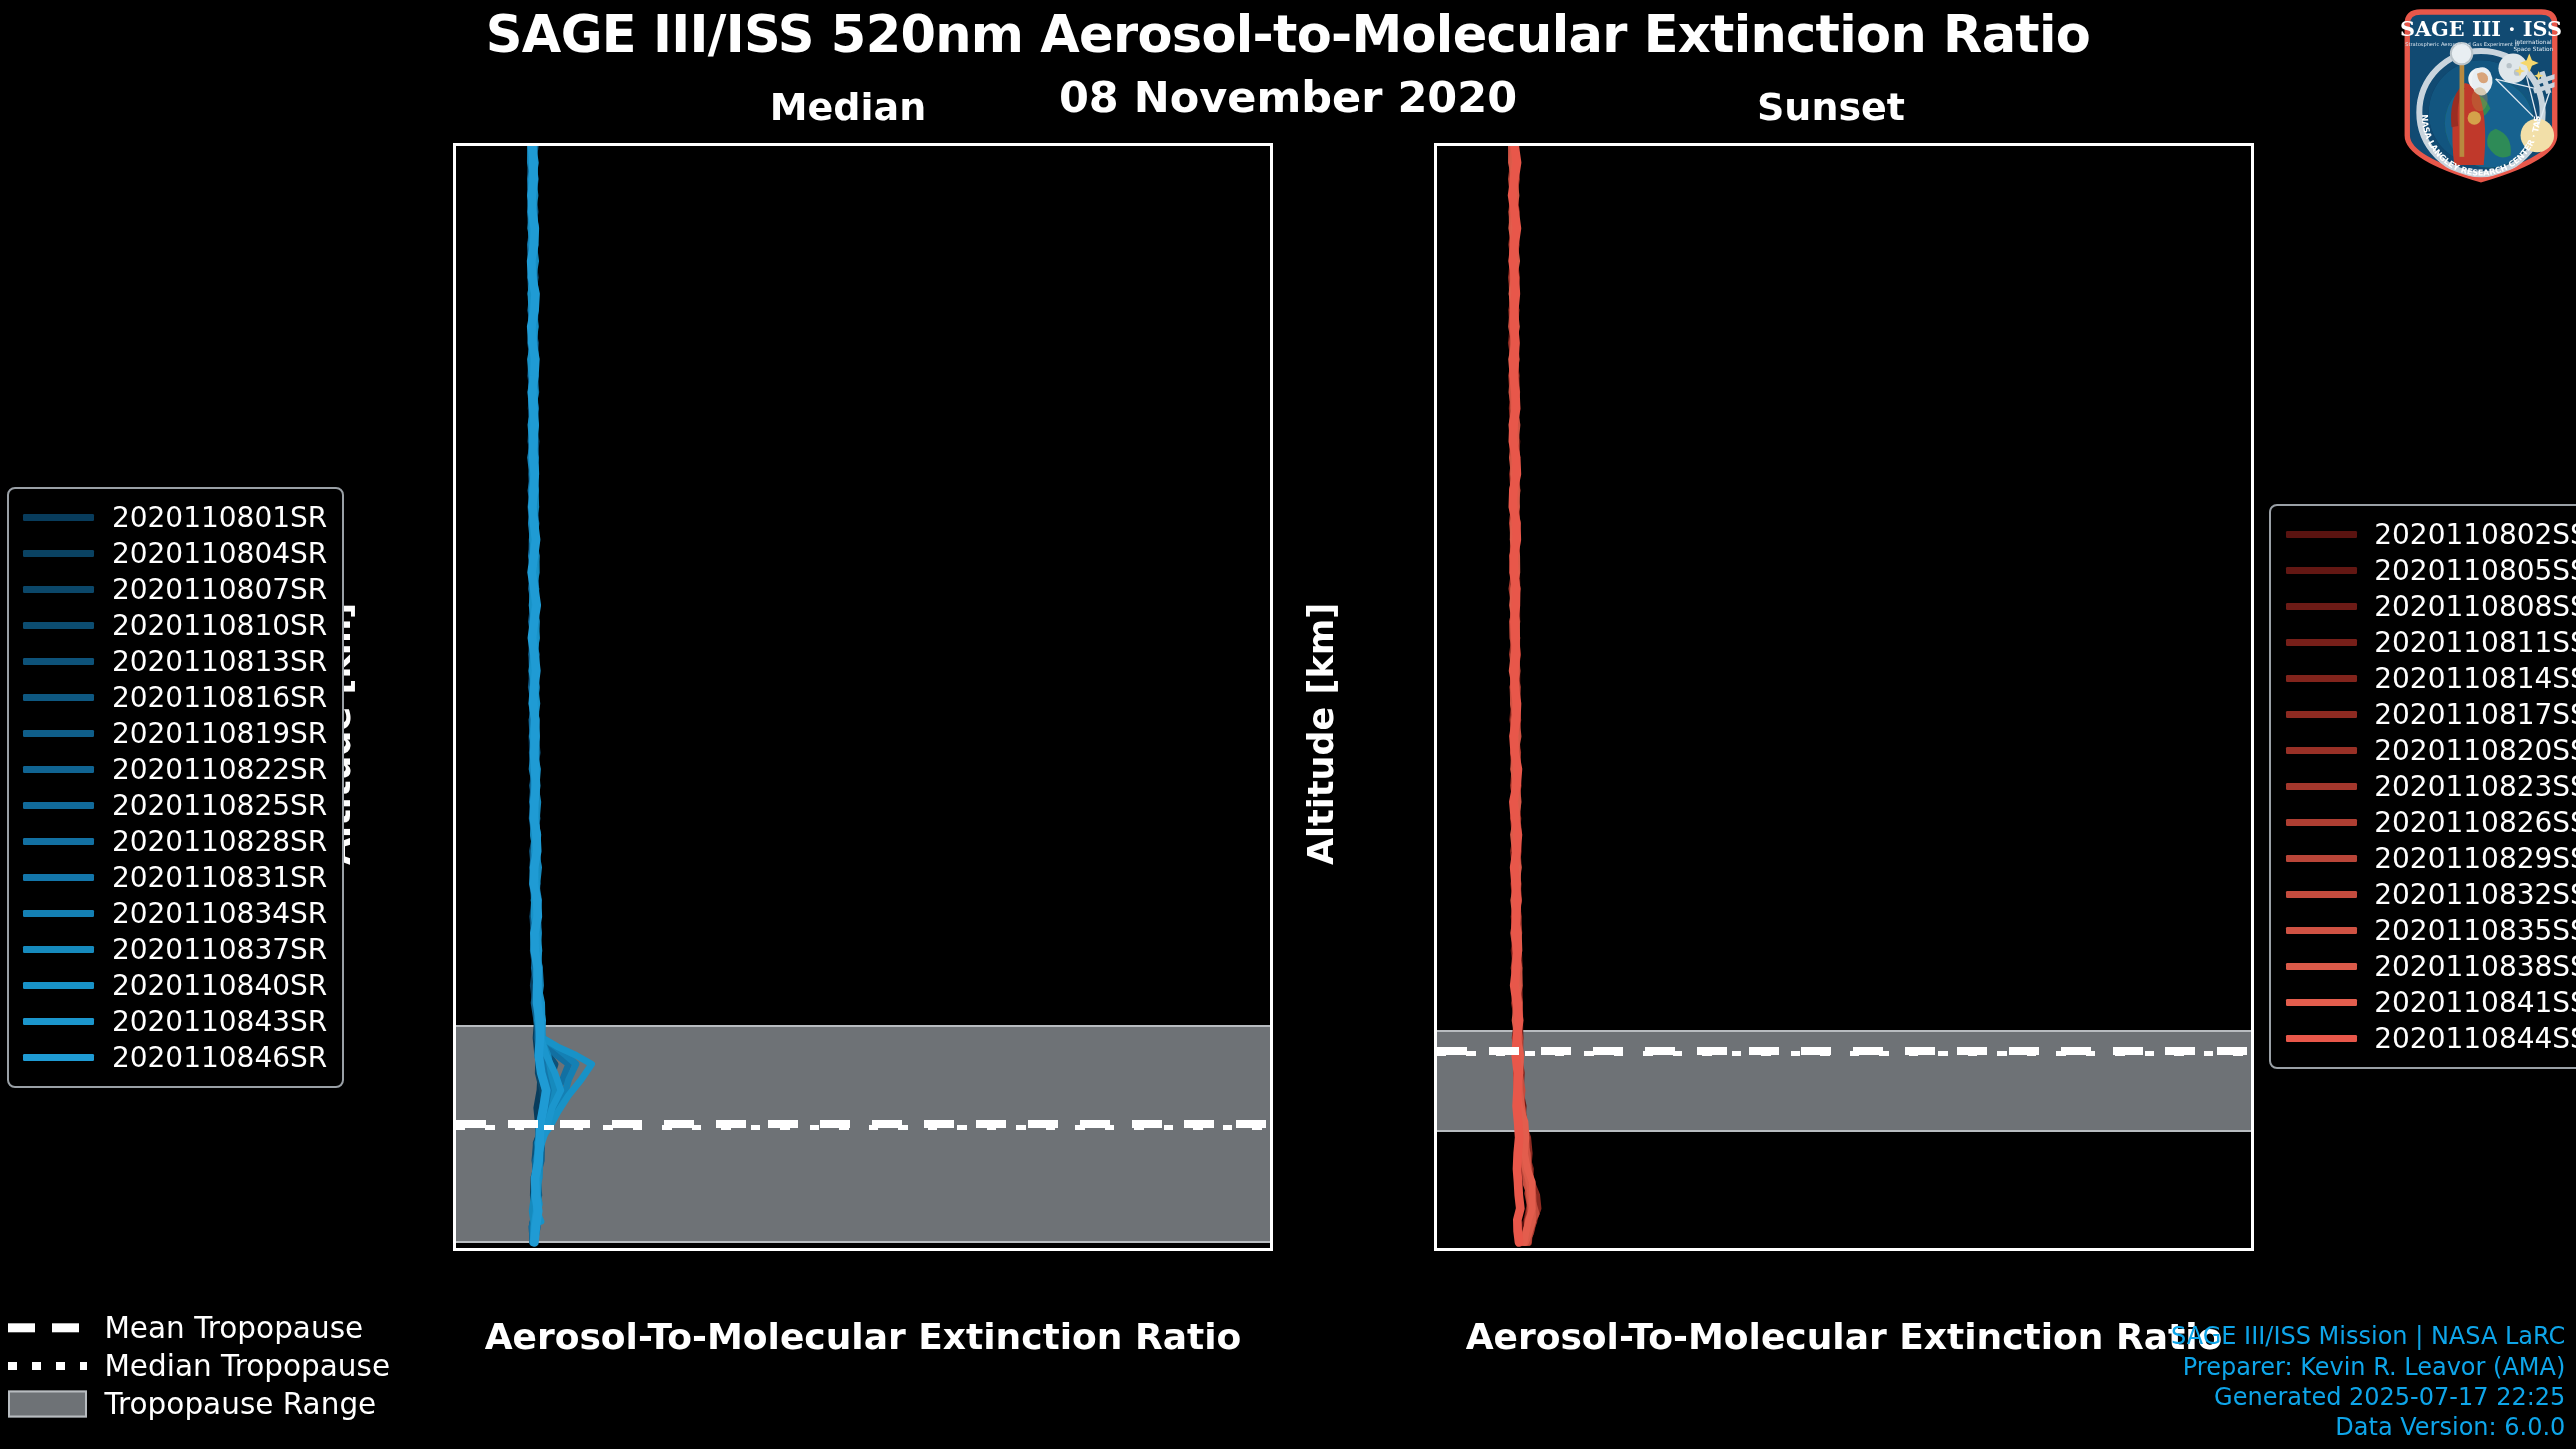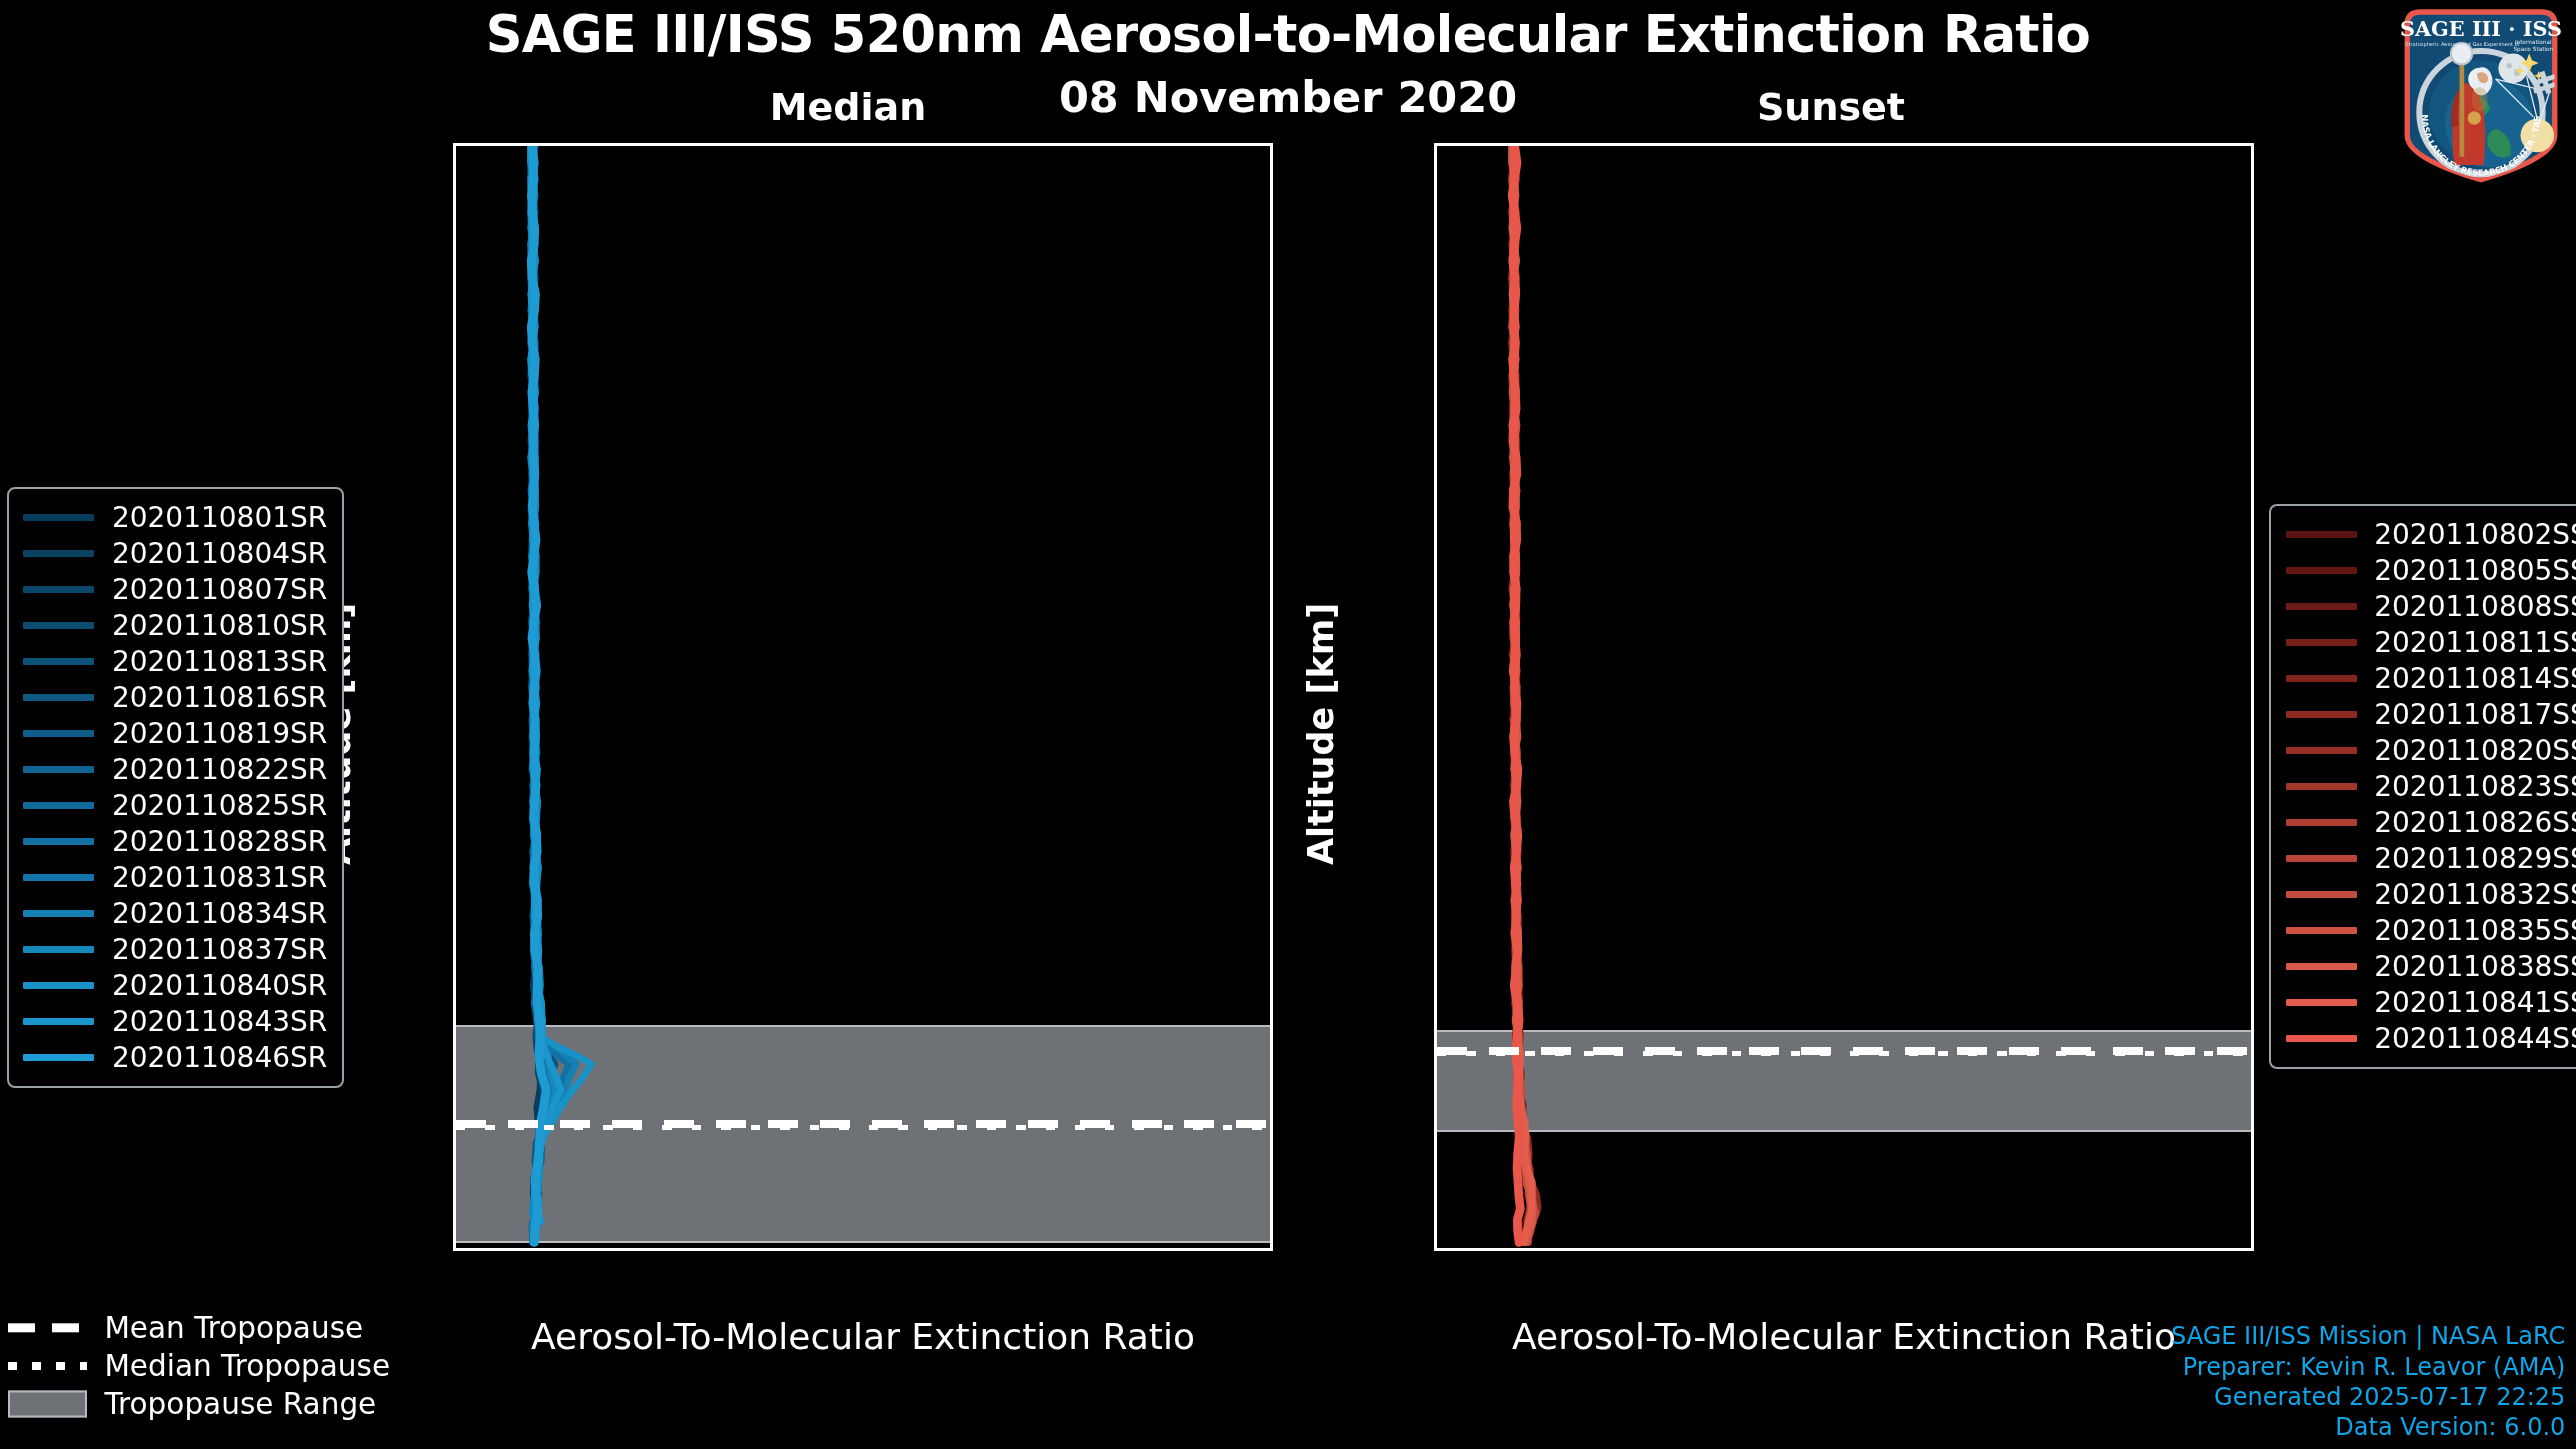--- a/index.html
+++ b/index.html
@@ -24,21 +24,21 @@
   .tropo-band{position:absolute;left:0;width:100%;background:#6e7276;
               border-top:2px solid #b8bcc0;border-bottom:2px solid #b8bcc0;box-sizing:border-box;}
   .tropo-mean{position:absolute;left:0;width:100%;height:8px;
               background:repeating-linear-gradient(to right,#fff 0 29.5px,transparent 29.5px 52px);}
   .tropo-median{position:absolute;left:0;width:100%;height:4.7px;
               background:repeating-linear-gradient(to right,#fff 0 9.4px,transparent 9.4px 29.5px);}
   .ytickmark{position:absolute;right:100%;width:14.8px;height:3.4px;background:#fff;transform:translateY(-50%);}
   .xtickmark{position:absolute;top:100%;width:3.4px;height:14.8px;background:#fff;transform:translateX(-50%);}
   .ylabel{position:absolute;font-size:35px;font-weight:bold;white-space:nowrap;
           transform-origin:0 0;transform:rotate(-90deg);}
-  .xlabel{position:absolute;font-size:36px;font-weight:normal;text-align:center;white-space:nowrap;}
+  .xlabel{position:absolute;font-size:36px;font-weight:bold;text-align:center;white-space:nowrap;}
 
   
   .legendbox{position:absolute;border:2px solid #9aa0a6;border-radius:8px;background:#000;
              padding:10.7px 14.8px;}
   .legrow{display:flex;align-items:center;height:36px;}
   .legline{width:71px;height:6.7px;flex:0 0 71px;margin-right:17.4px;border-radius:1.3px;}
   .legtext{font-size:28px;white-space:nowrap;font-weight:500;}
 
   #legend-sunrise{left:6.7px;top:487px;}
   #legend-sunset{left:2269px;top:504px;}

